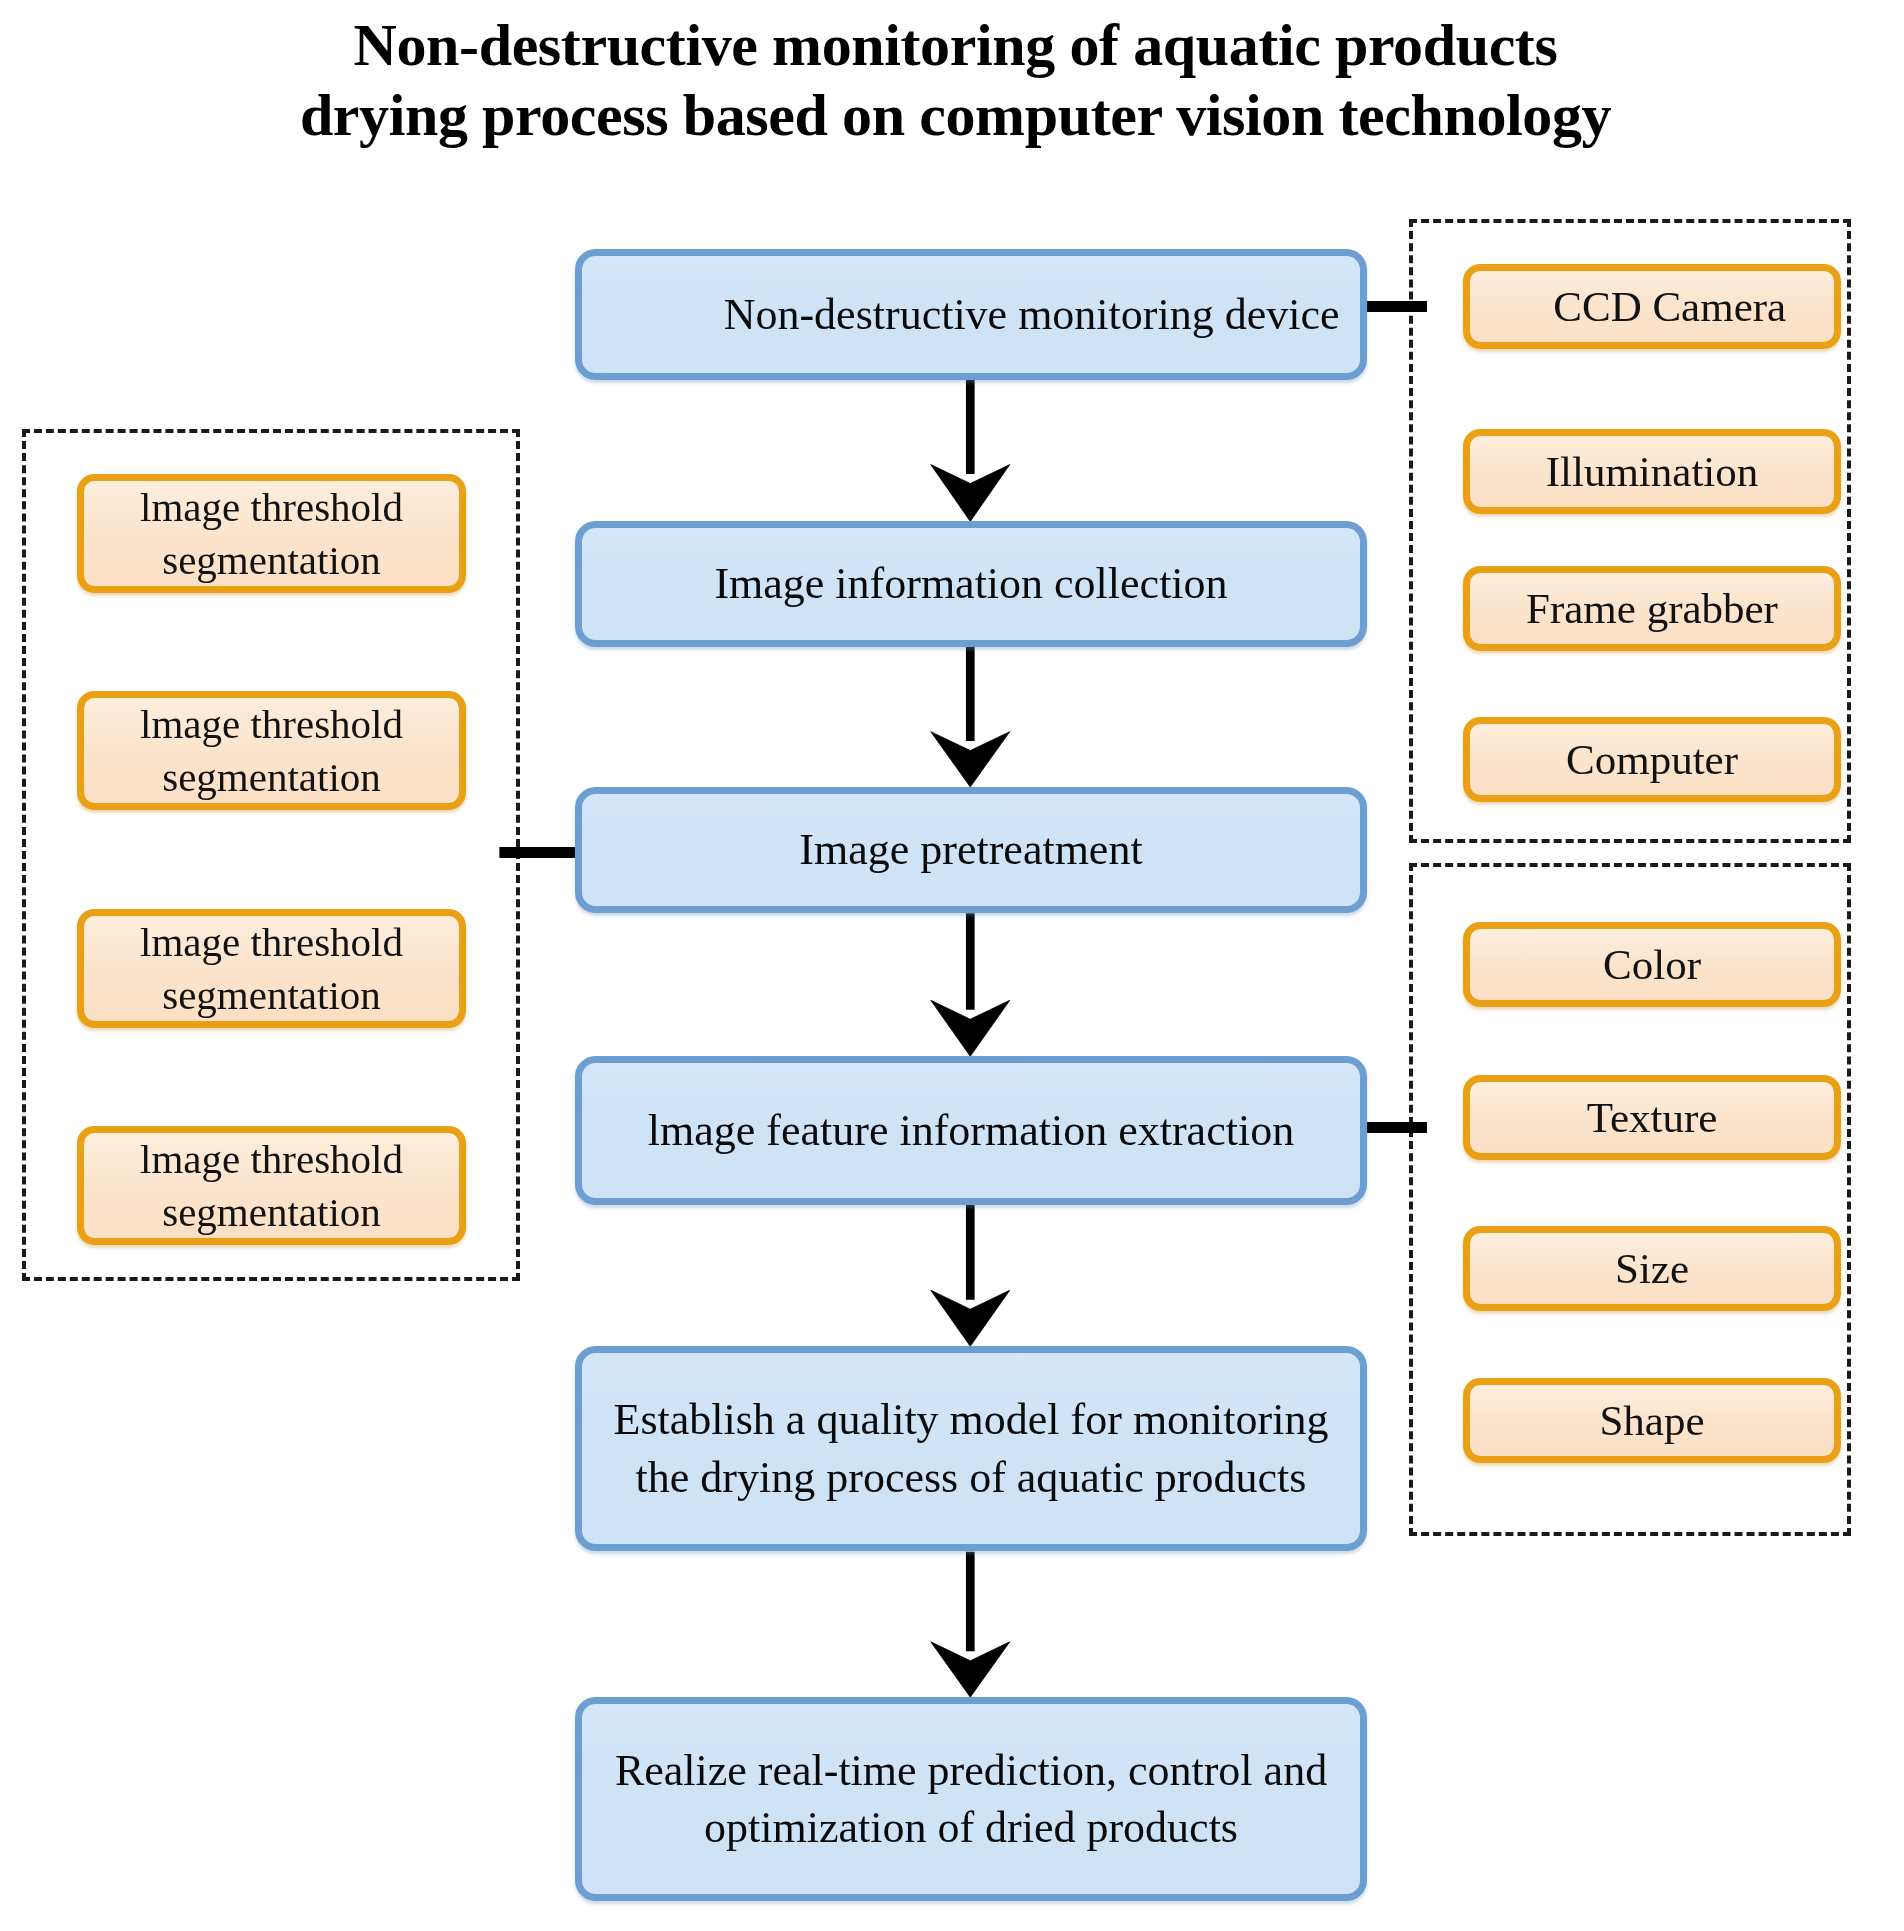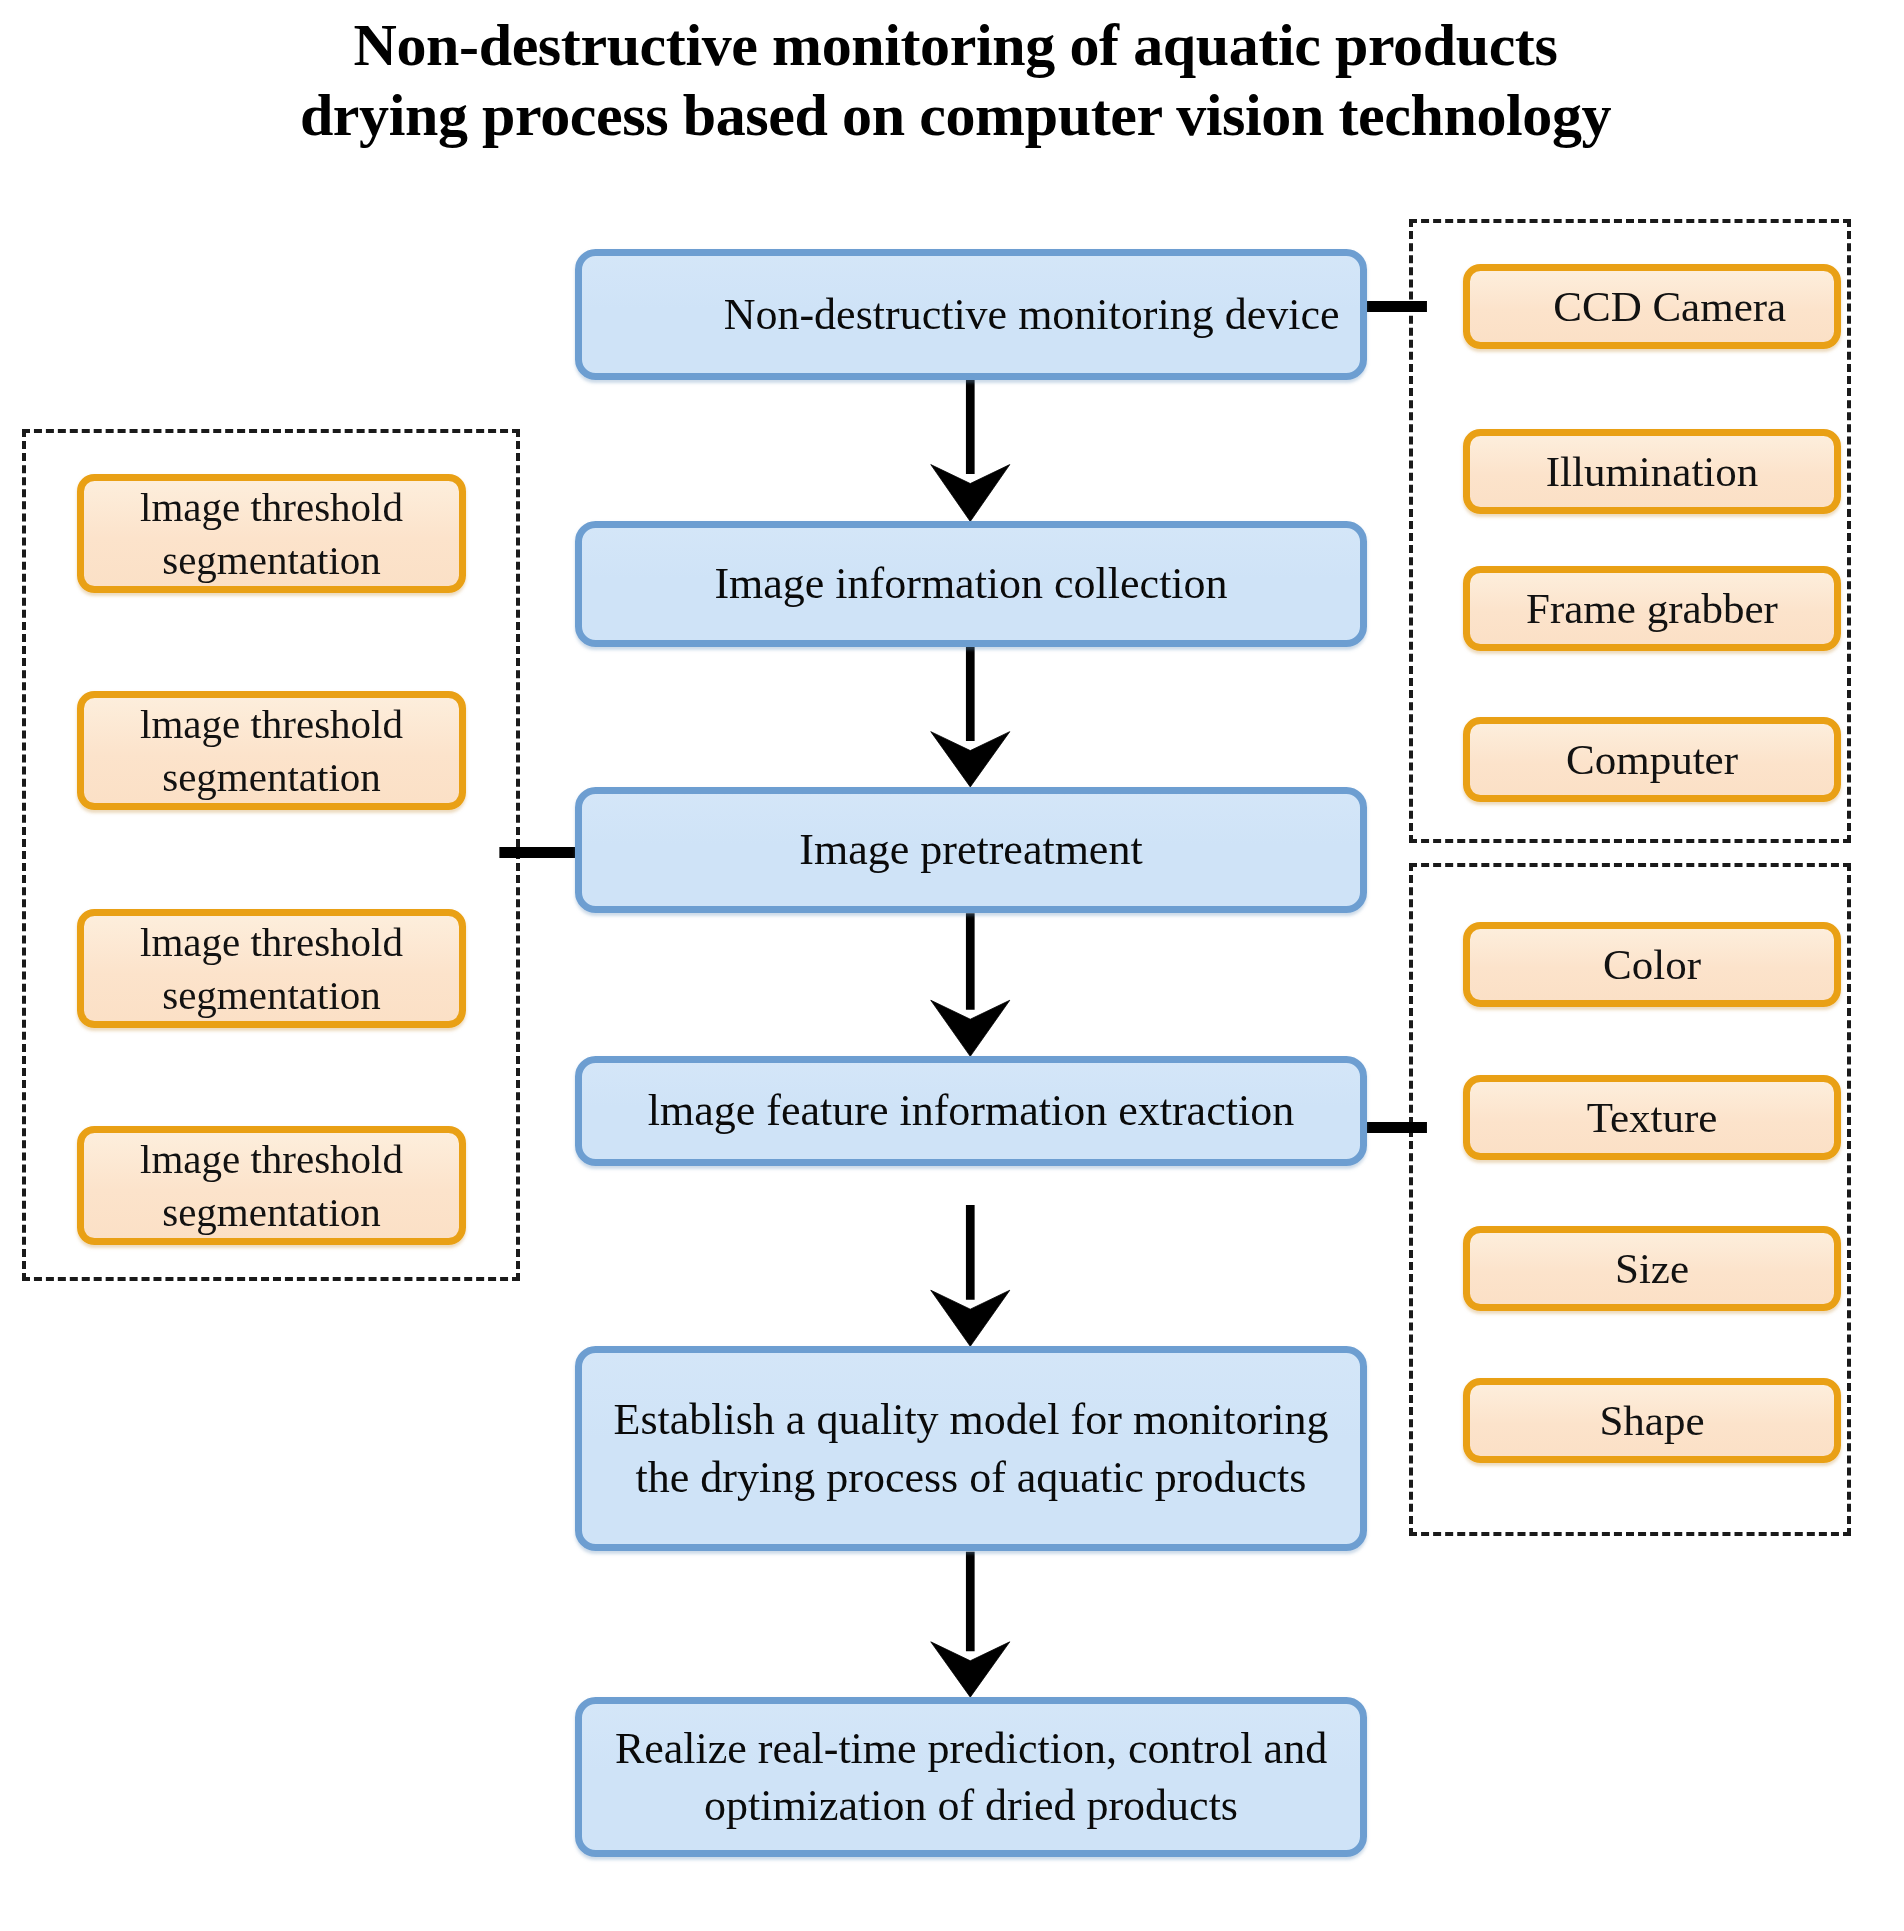--- a/index.html
+++ b/index.html
@@ -64,23 +64,23 @@
     text-align: center;
     color: #0a0a0a;
     font-size: 44px;
     line-height: 1.30;
     padding: 4.7px 20.5px;
     box-shadow: 0 2.4px 3.2px rgba(110,150,190,0.35);
   }
   #box-device      { top: 249px;  height: 131px; justify-content: flex-end; }
   #box-collection  { top: 521px;  height: 126px; }
   #box-pretreat    { top: 787px;  height: 126px; }
-  #box-extract     { top: 1056px; height: 110px; }
+  #box-extract     { top: 1056px; height: 149px; }
   #box-model       { top: 1346px; height: 205px; }
-  #box-realize     { top: 1697px; height: 160px; }
+  #box-realize     { top: 1697px; height: 204px; }
 
   
   .orange-box {
     position: absolute;
     box-sizing: border-box;
     background: linear-gradient(180deg, #fdeedc 0%, #fce3cb 55%, #fbe0c6 100%);
     border: 7.1px solid #e9a015;
     border-radius: 17.4px;
     display: flex;
     align-items: center;

